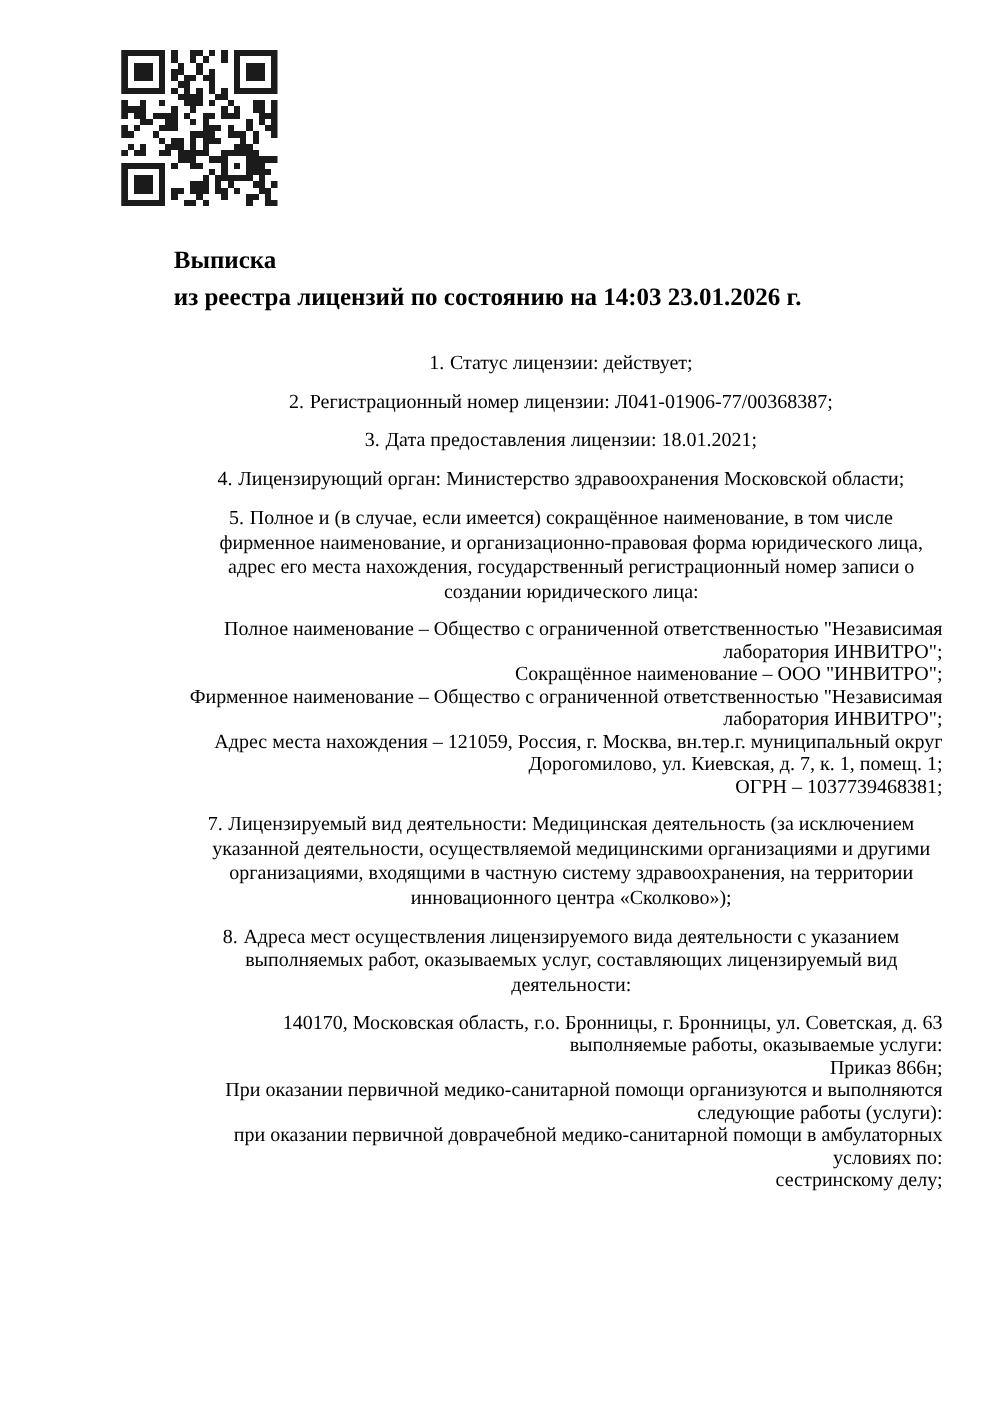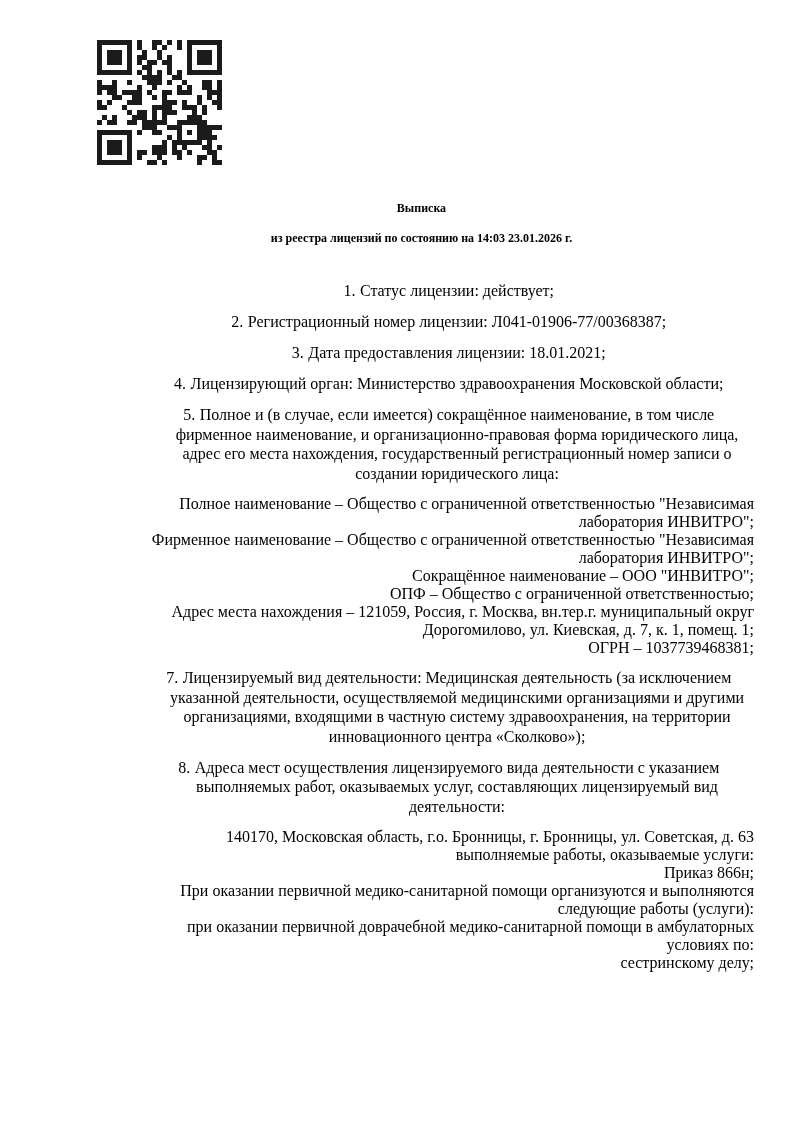--- a/index.html
+++ b/index.html
@@ -21,23 +21,22 @@
   }
   .content {
     position: absolute;
     left: 139px;
     top: 0;
     width: 615px;
     font-size: 16px;
   }
   .doc-title {
     margin: 193px 50px 28px 0;
-    text-align: center;
     font-weight: bold;
-    font-size: 12px;
+    font-size: 20px;
     line-height: 30px;
     white-space: nowrap;
   }
   .item {
     line-height: 19.5px;
     margin: 0 0 11.5px 0;
     padding-left: 21px;
     text-indent: -21px;
     text-align: center;
   }
@@ -376,23 +375,22 @@
   <div class="item"><span class="num">2.</span><span>Регистрационный номер лицензии: Л041-01906-77/00368387;</span></div>
 
   <div class="item"><span class="num">3.</span><span>Дата предоставления лицензии: 18.01.2021;</span></div>
 
   <div class="item"><span class="num">4.</span><span>Лицензирующий орган: Министерство здравоохранения Московской области;</span></div>
 
   <div class="item"><span class="num">5.</span><span>Полное и (в случае, если имеется) сокращённое наименование, в том числе фирменное наименование, и организационно-правовая форма юридического лица, адрес его места нахождения, государственный регистрационный номер записи о создании юридического лица:</span></div>
 
   <div class="block">
     <div>Полное наименование – Общество с ограниченной ответственностью "Независимая лаборатория ИНВИТРО";</div>
+    <div>Сокращённое наименование – ООО "ИНВИТРО";</div>
     <div>Фирменное наименование – Общество с ограниченной ответственностью "Независимая лаборатория ИНВИТРО";</div>
-    <div>Сокращённое наименование – ООО "ИНВИТРО";</div>
-    <div>ОПФ – Общество с ограниченной ответственностью;</div>
     <div>Адрес места нахождения – 121059, Россия, г. Москва, вн.тер.г. муниципальный округ Дорогомилово, ул. Киевская, д. 7, к. 1, помещ. 1;</div>
     <div>ОГРН – 1037739468381;</div>
   </div>
 
 
   <div class="item"><span class="num">7.</span><span>Лицензируемый вид деятельности: Медицинская деятельность (за исключением указанной деятельности, осуществляемой медицинскими организациями и другими организациями, входящими в частную систему здравоохранения, на территории инновационного центра «Сколково»);</span></div>
 
   <div class="item"><span class="num">8.</span><span>Адреса мест осуществления лицензируемого вида деятельности с указанием выполняемых работ, оказываемых услуг, составляющих лицензируемый вид деятельности:</span></div>
 
   <div class="block">

